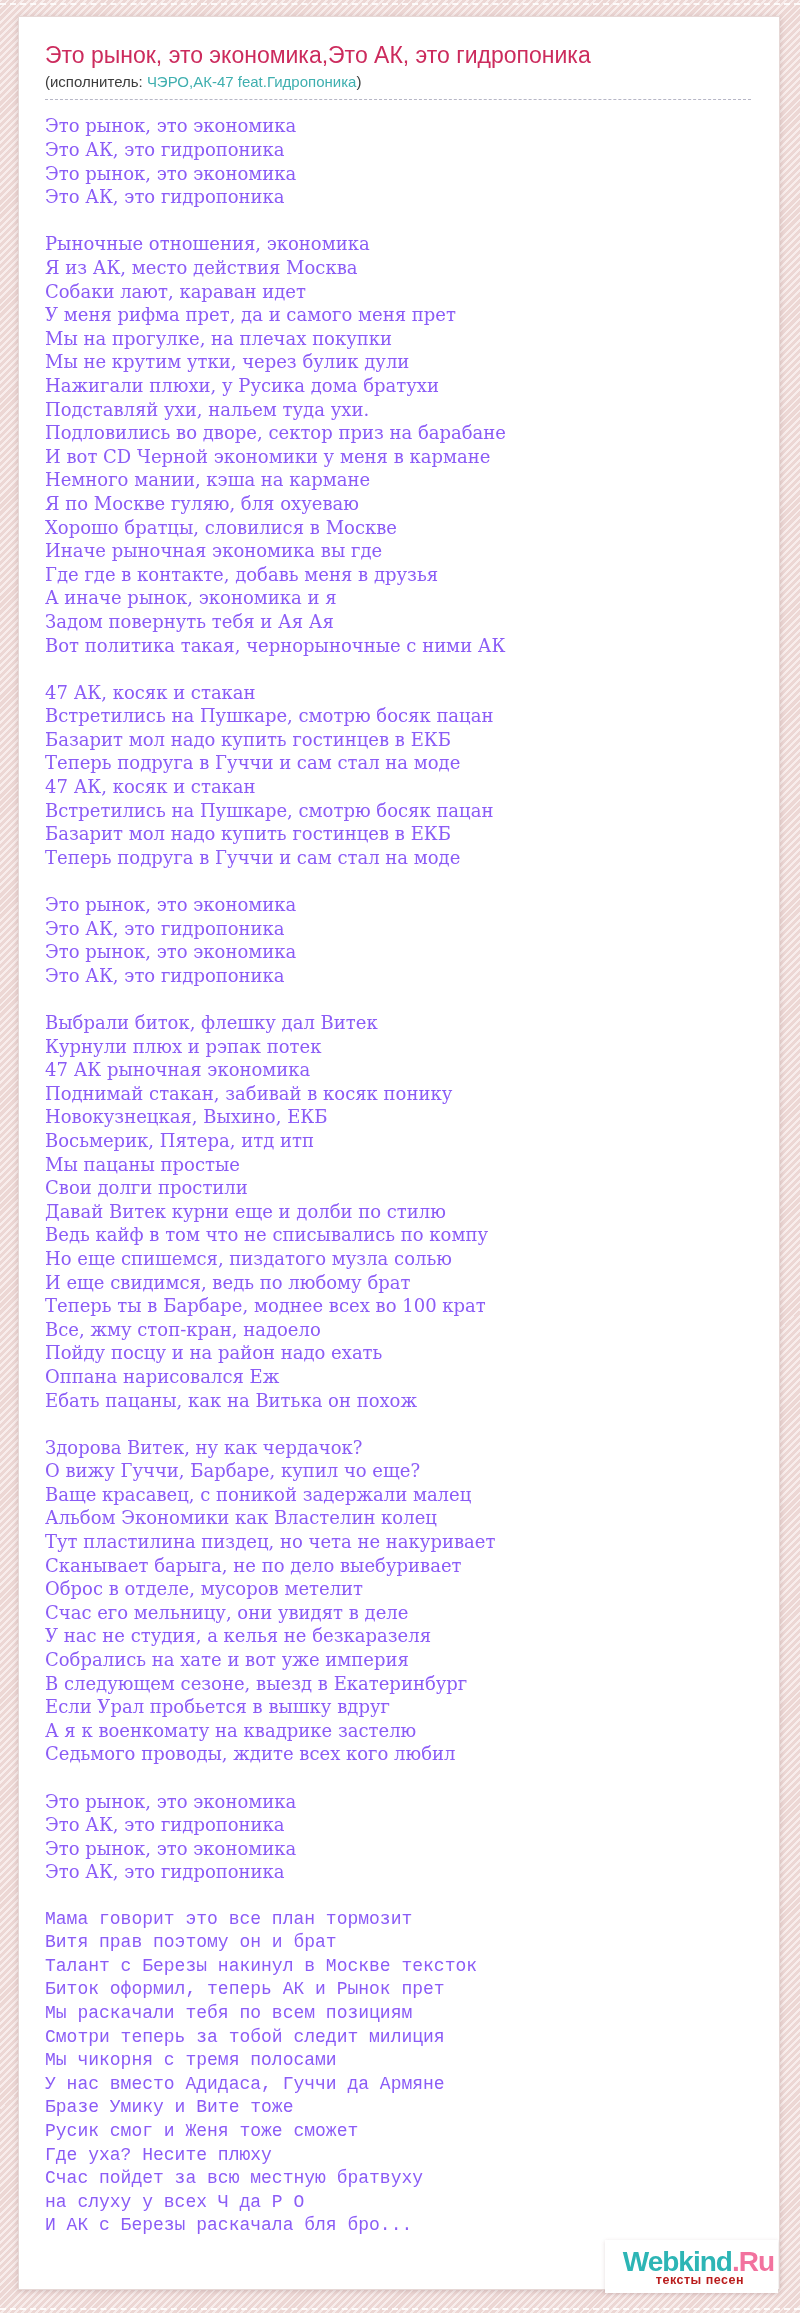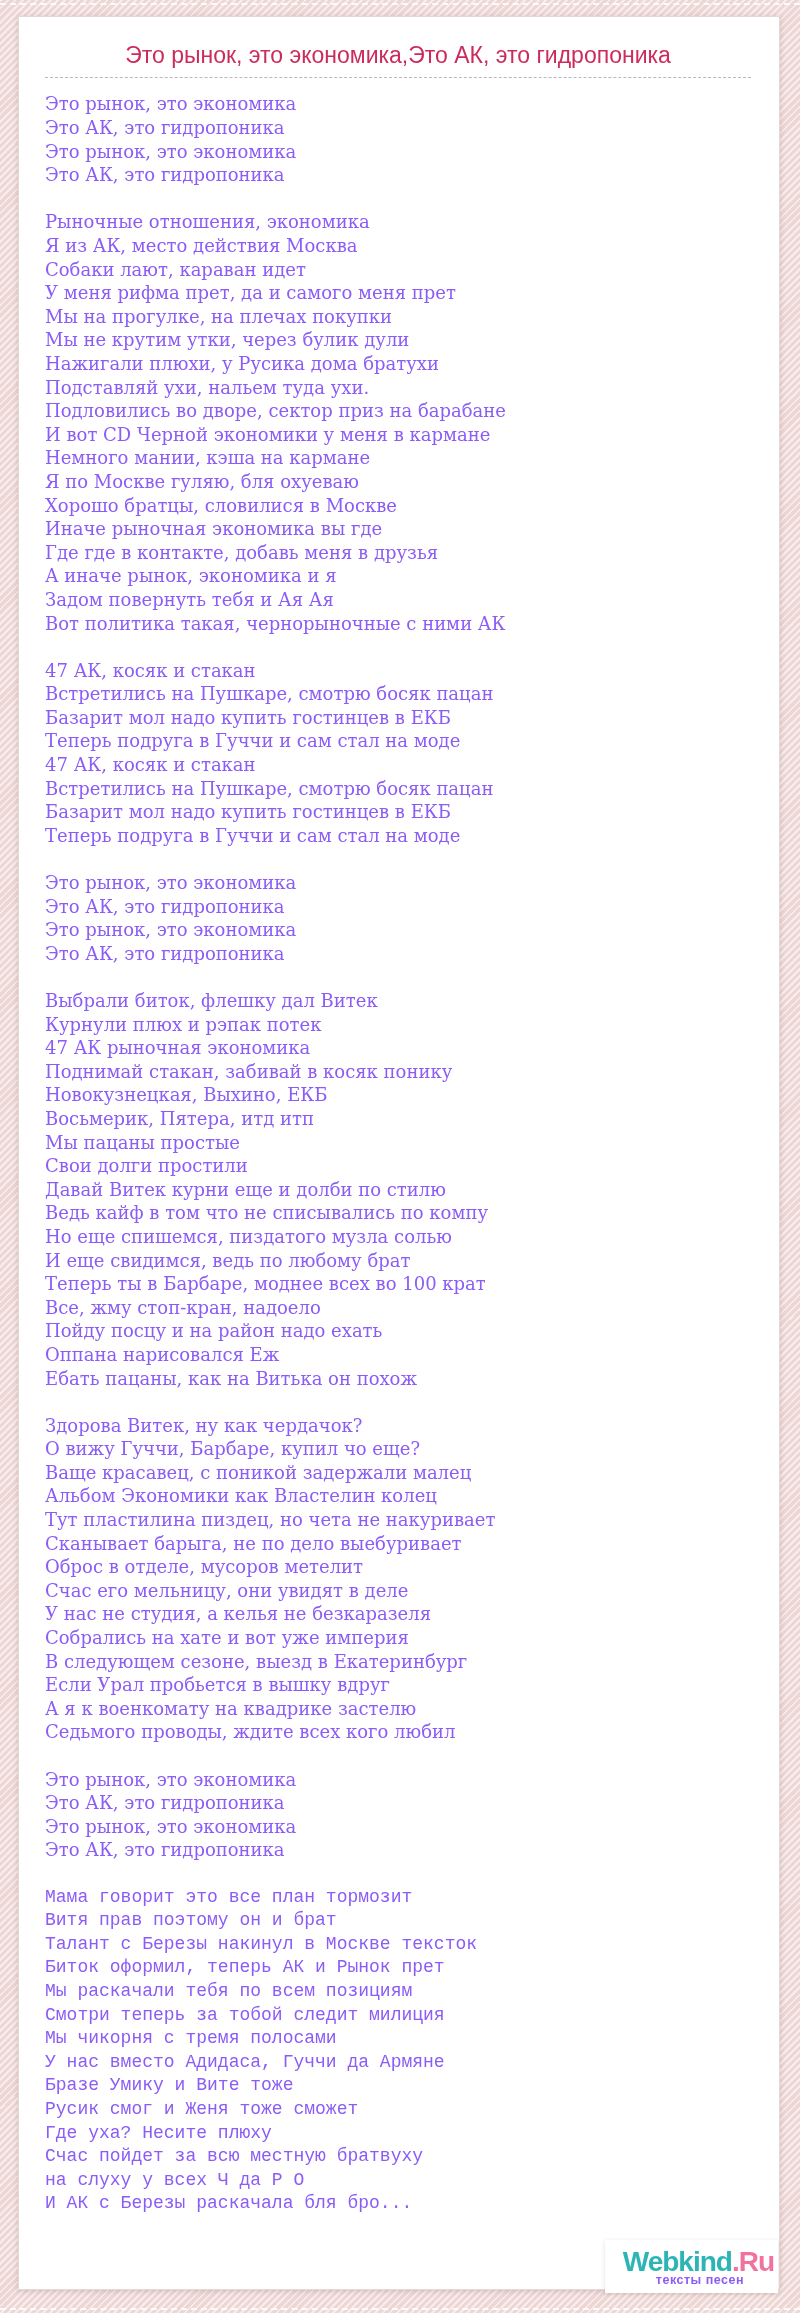--- a/index.html
+++ b/index.html
@@ -33,21 +33,20 @@
     padding: 25px 28px 20px 26px;
     overflow: hidden;
   }
   .song-title {
     margin: 0;
     font-size: 23px;
     font-weight: 500;
     color: #cc2b5d;
     line-height: 1.15;
     white-space: nowrap;
-    text-align: center;
   }
   .performer-line {
     margin-top: 5px;
     font-size: 15px;
     color: #3c3c3c;
   }
   .performer-link {
     color: #3fafaf;
     text-decoration: none;
     cursor: pointer;
@@ -80,31 +79,34 @@
     font-size: 28px;
     font-weight: bold;
     line-height: 1.05;
     letter-spacing: -1px;
   }
   .logo-main { color: #2db5b5; }
   .logo-suffix { color: #f2729e; }
   .logo-tagline {
     font-size: 12.5px;
     font-weight: bold;
-    color: #8b5cf6;
+    color: #b91c1c;
     margin-top: -3px;
     padding-right: 30px;
     letter-spacing: 0.5px;
   }
 </style>
 </head>
 <body>
 
 <div class="card">
   <h1 class="song-title">Это рынок, это экономика,Это АК, это гидропоника</h1>
+  <div class="performer-line">
+    <span>(исполнитель: </span><a class="performer-link">ЧЭРО,АК-47 feat.Гидропоника</a><span>)</span>
+  </div>
   <div class="dashed-separator"></div>
   <div class="lyrics">
       <p class="stanza">Это рынок, это экономика<br>Это АК, это гидропоника<br>Это рынок, это экономика<br>Это АК, это гидропоника</p>
       <p class="stanza">Рыночные отношения, экономика<br>Я из АК, место действия Москва<br>Собаки лают, караван идет<br>У меня рифма прет, да и самого меня прет<br>Мы на прогулке, на плечах покупки<br>Мы не крутим утки, через булик дули<br>Нажигали плюхи, у Русика дома братухи<br>Подставляй ухи, нальем туда ухи.<br>Подловились во дворе, сектор приз на барабане<br>И вот CD Черной экономики у меня в кармане<br>Немного мании, кэша на кармане<br>Я по Москве гуляю, бля охуеваю<br>Хорошо братцы, словилися в Москве<br>Иначе рыночная экономика вы где<br>Где где в контакте, добавь меня в друзья<br>А иначе рынок, экономика и я<br>Задом повернуть тебя и Ая Ая<br>Вот политика такая, чернорыночные с ними АК</p>
       <p class="stanza">47 АК, косяк и стакан<br>Встретились на Пушкаре, смотрю босяк пацан<br>Базарит мол надо купить гостинцев в ЕКБ<br>Теперь подруга в Гуччи и сам стал на моде<br>47 АК, косяк и стакан<br>Встретились на Пушкаре, смотрю босяк пацан<br>Базарит мол надо купить гостинцев в ЕКБ<br>Теперь подруга в Гуччи и сам стал на моде</p>
       <p class="stanza">Это рынок, это экономика<br>Это АК, это гидропоника<br>Это рынок, это экономика<br>Это АК, это гидропоника</p>
       <p class="stanza">Выбрали биток, флешку дал Витек<br>Курнули плюх и рэпак потек<br>47 АК рыночная экономика<br>Поднимай стакан, забивай в косяк понику<br>Новокузнецкая, Выхино, ЕКБ<br>Восьмерик, Пятера, итд итп<br>Мы пацаны простые<br>Свои долги простили<br>Давай Витек курни еще и долби по стилю<br>Ведь кайф в том что не списывались по компу<br>Но еще спишемся, пиздатого музла солью<br>И еще свидимся, ведь по любому брат<br>Теперь ты в Барбаре, моднее всех во 100 крат<br>Все, жму стоп-кран, надоело<br>Пойду посцу и на район надо ехать<br>Оппана нарисовался Еж<br>Ебать пацаны, как на Витька он похож</p>
       <p class="stanza">Здорова Витек, ну как чердачок?<br>О вижу Гуччи, Барбаре, купил чо еще?<br>Ваще красавец, с поникой задержали малец<br>Альбом Экономики как Властелин колец<br>Тут пластилина пиздец, но чета не накуривает<br>Сканывает барыга, не по дело выебуривает<br>Оброс в отделе, мусоров метелит<br>Счас его мельницу, они увидят в деле<br>У нас не студия, а келья не безкаразеля<br>Собрались на хате и вот уже империя<br>В следующем сезоне, выезд в Екатеринбург<br>Если Урал пробьется в вышку вдруг<br>А я к военкомату на квадрике застелю<br>Седьмого проводы, ждите всех кого любил</p>
       <p class="stanza">Это рынок, это экономика<br>Это АК, это гидропоника<br>Это рынок, это экономика<br>Это АК, это гидропоника</p>
       <p class="stanza">Мама говорит это все план тормозит<br>Витя прав поэтому он и брат<br>Талант с Березы накинул в Москве тексток<br>Биток оформил, теперь АК и Рынок прет<br>Мы раскачали тебя по всем позициям<br>Смотри теперь за тобой следит милиция<br>Мы чикорня с тремя полосами<br>У нас вместо Адидаса, Гуччи да Армяне<br>Бразе Умику и Вите тоже<br>Русик смог и Женя тоже сможет<br>Где уха? Несите плюху<br>Счас пойдет за всю местную братвуху<br>на слуху у всех Ч да Р О<br>И АК с Березы раскачала бля бро...</p>

